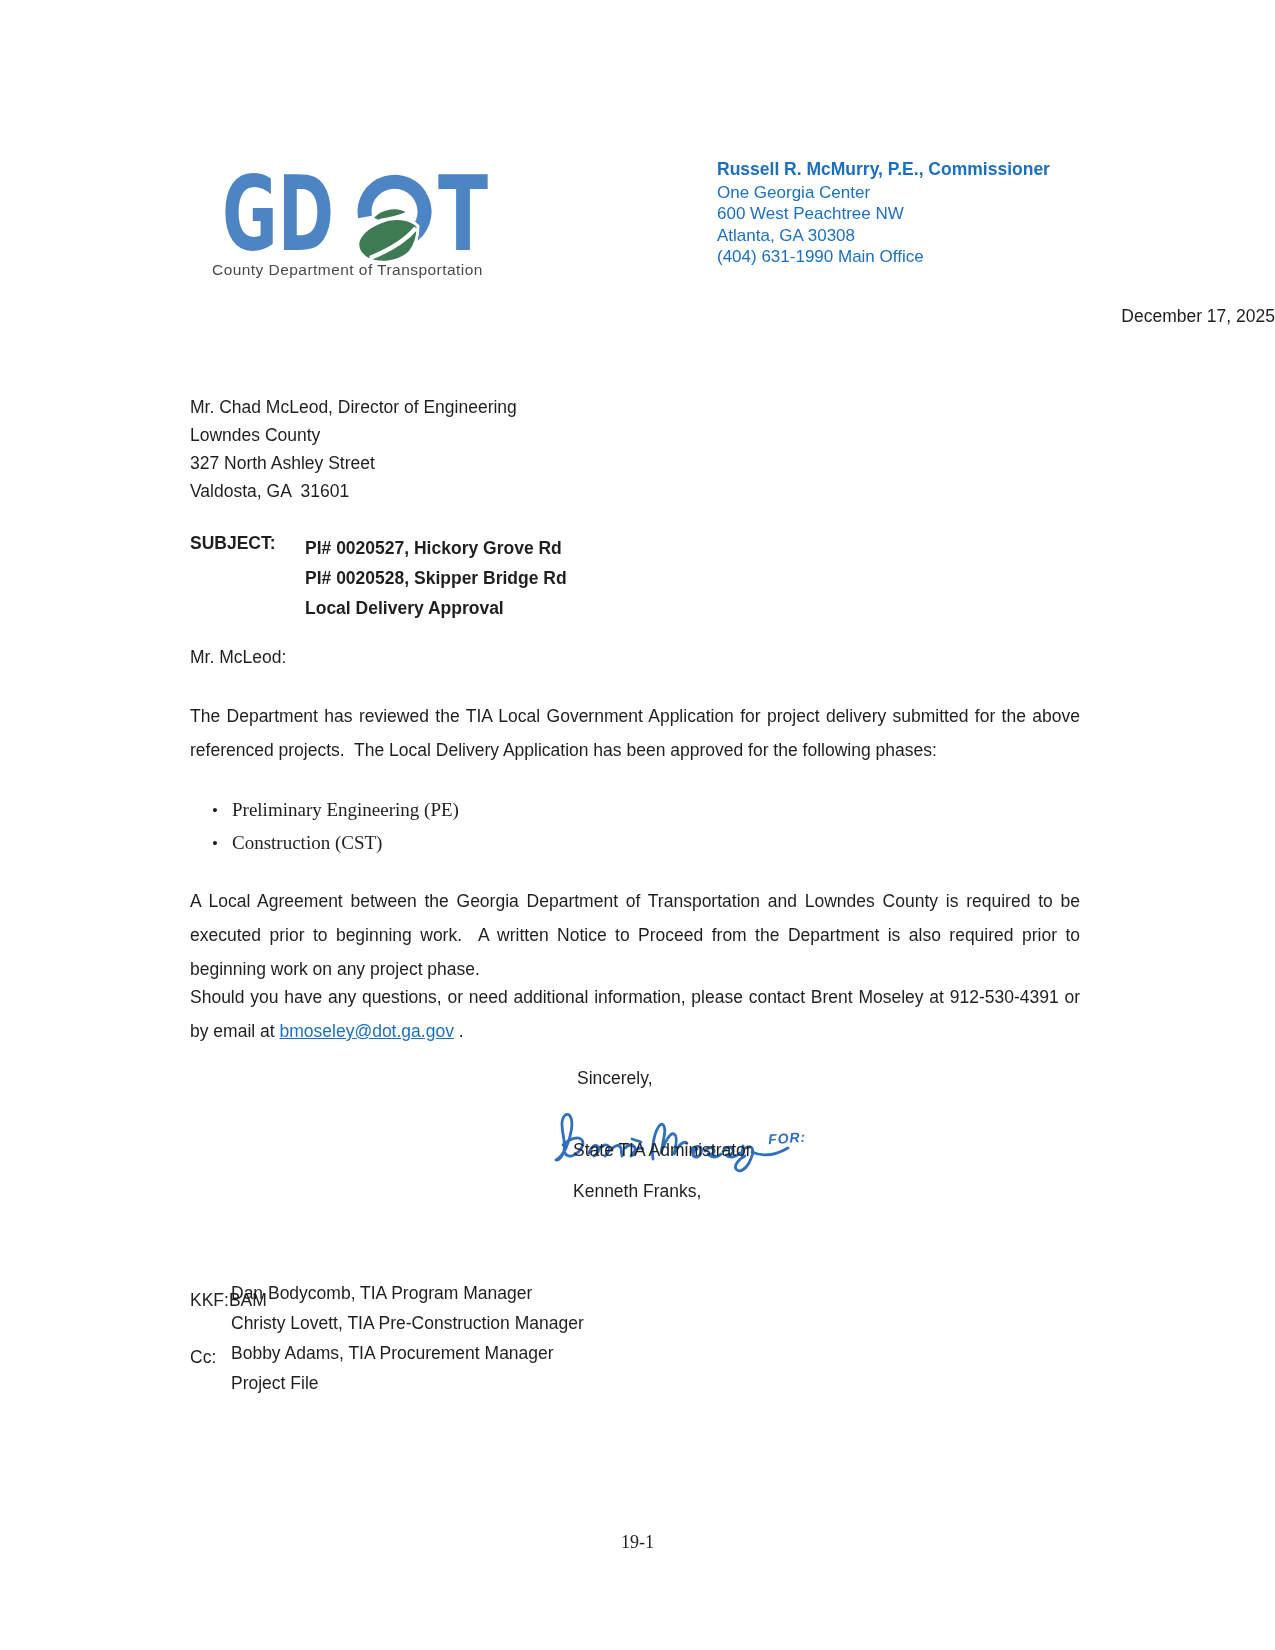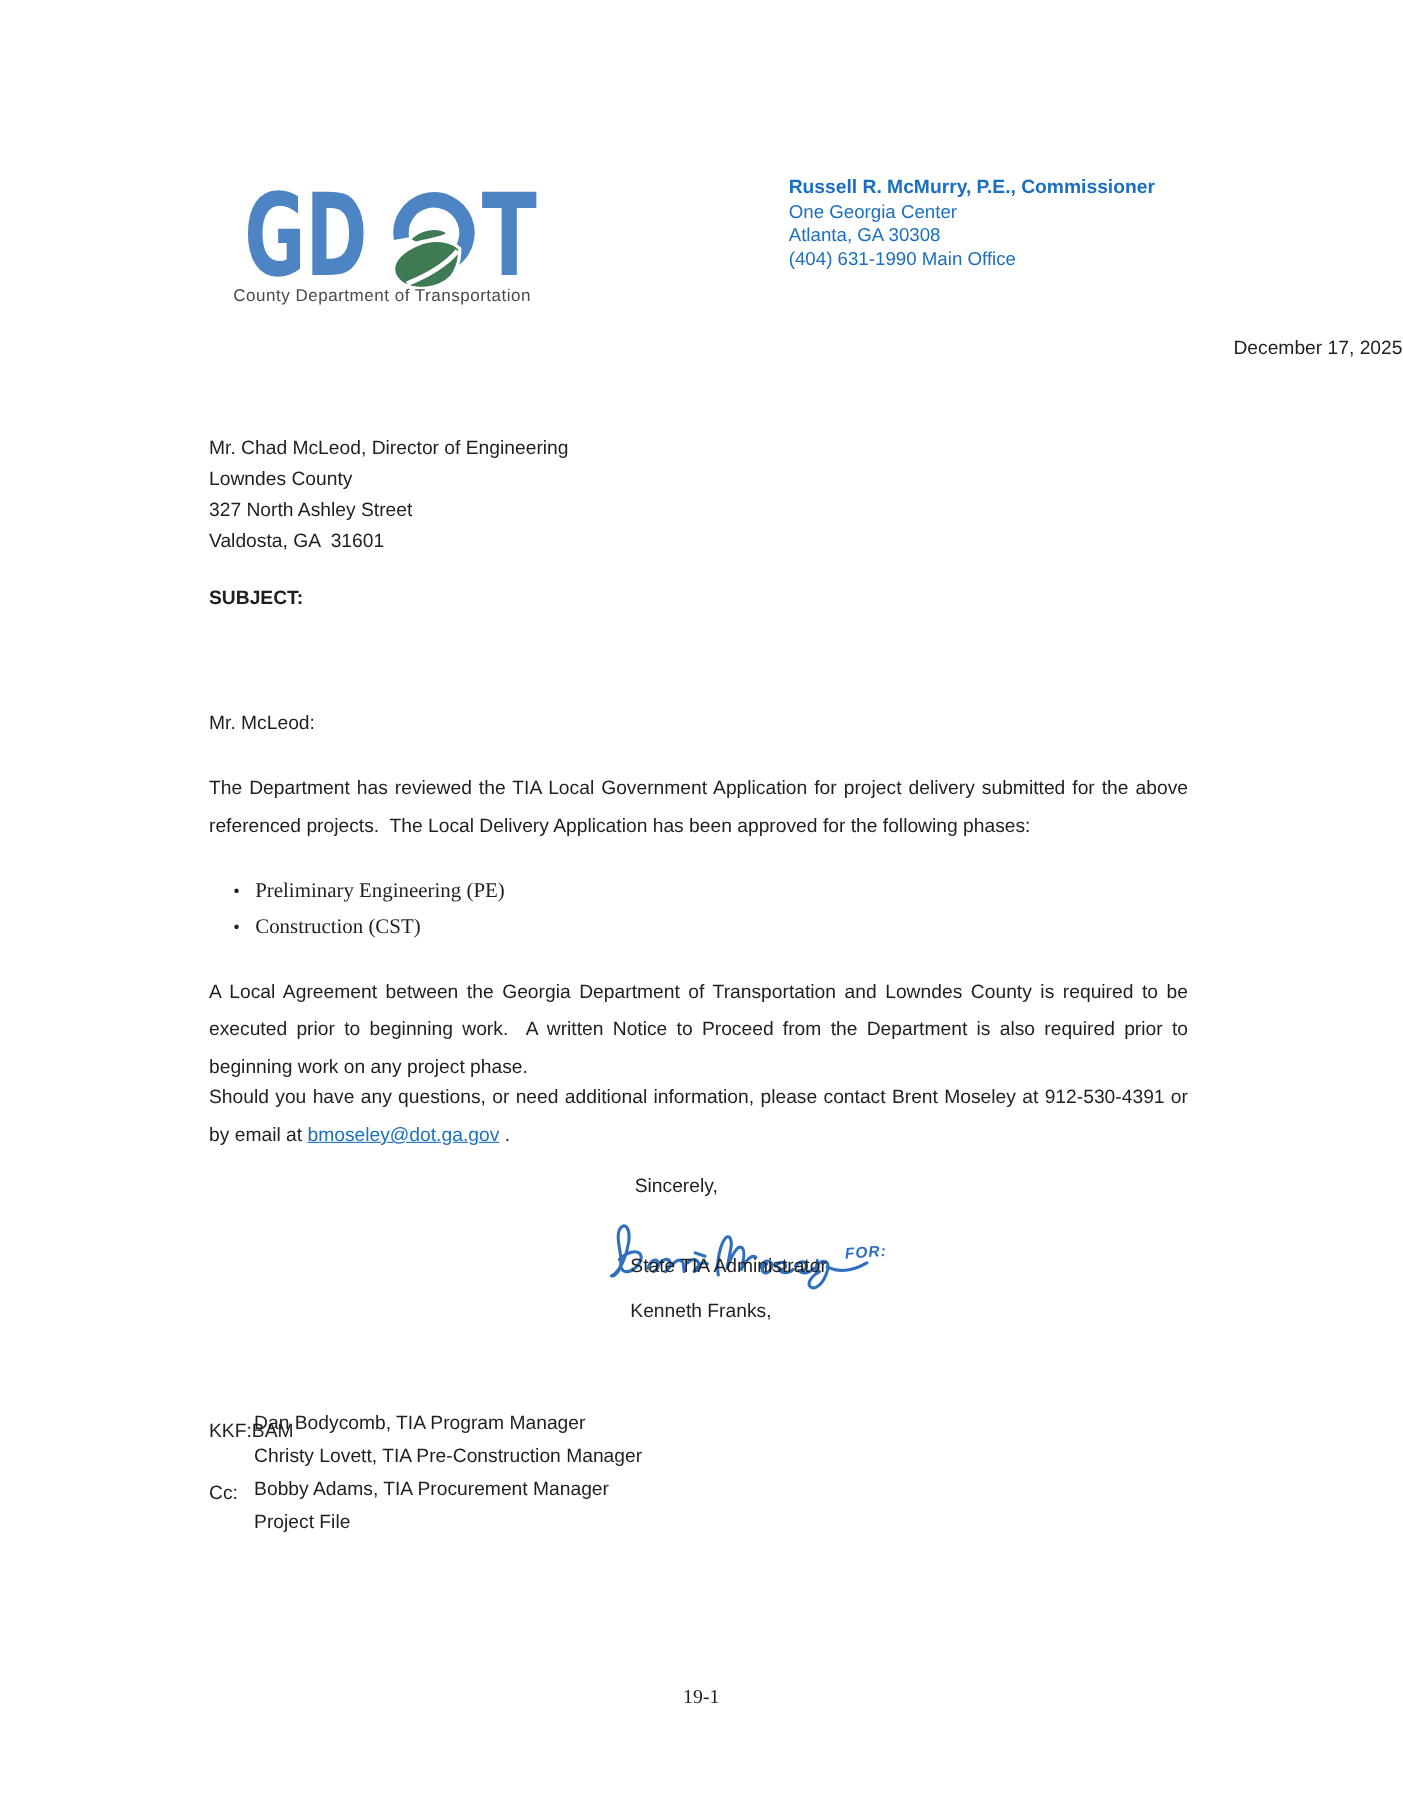--- a/index.html
+++ b/index.html
@@ -79,34 +79,40 @@
         <path d="M194,60 C184,72 168,82 148,90" fill="none" stroke="#ffffff" stroke-width="4.5"></path>
       </g>
       <text x="216" y="82" font-family="DejaVu Sans, sans-serif" font-weight="bold" font-size="104" fill="#4d84c4" textLength="50" lengthAdjust="spacingAndGlyphs">T</text>
     </svg>
   </div>
   <div class="logo-caption">County Department of Transportation</div>
 
   <div class="commissioner">
     <div class="name">Russell R. McMurry, P.E., Commissioner</div>
     <div>One Georgia Center</div>
+    <div>600 West Peachtree NW</div>
     <div>Atlanta, GA 30308</div>
     <div>(404) 631-1990 Main Office</div>
   </div>
 
   <div class="date-line">December 17, 2025</div>
 
   <div class="recipient">
     <div>Mr. Chad McLeod, Director of Engineering</div>
     <div>Lowndes County</div>
     <div>327 North Ashley Street</div>
     <div>Valdosta, GA  31601</div>
   </div>
 
   <div class="subject-label">SUBJECT:</div>
+  <div class="subject-lines">
+    <div>PI# 0020527, Hickory Grove Rd</div>
+    <div>PI# 0020528, Skipper Bridge Rd</div>
+    <div>Local Delivery Approval</div>
+  </div>
 
   <div class="salutation">Mr. McLeod:</div>
 
   <div class="para para-1">The Department has reviewed the TIA Local Government Application for project delivery submitted for the above referenced projects.  The Local Delivery Application has been approved for the following phases:</div>
 
   <div class="bullet-row bullet-1">
     <span class="dot"></span><span>Preliminary Engineering (PE)</span>
   </div>
   <div class="bullet-row bullet-2">
     <span class="dot"></span><span>Construction (CST)</span>

